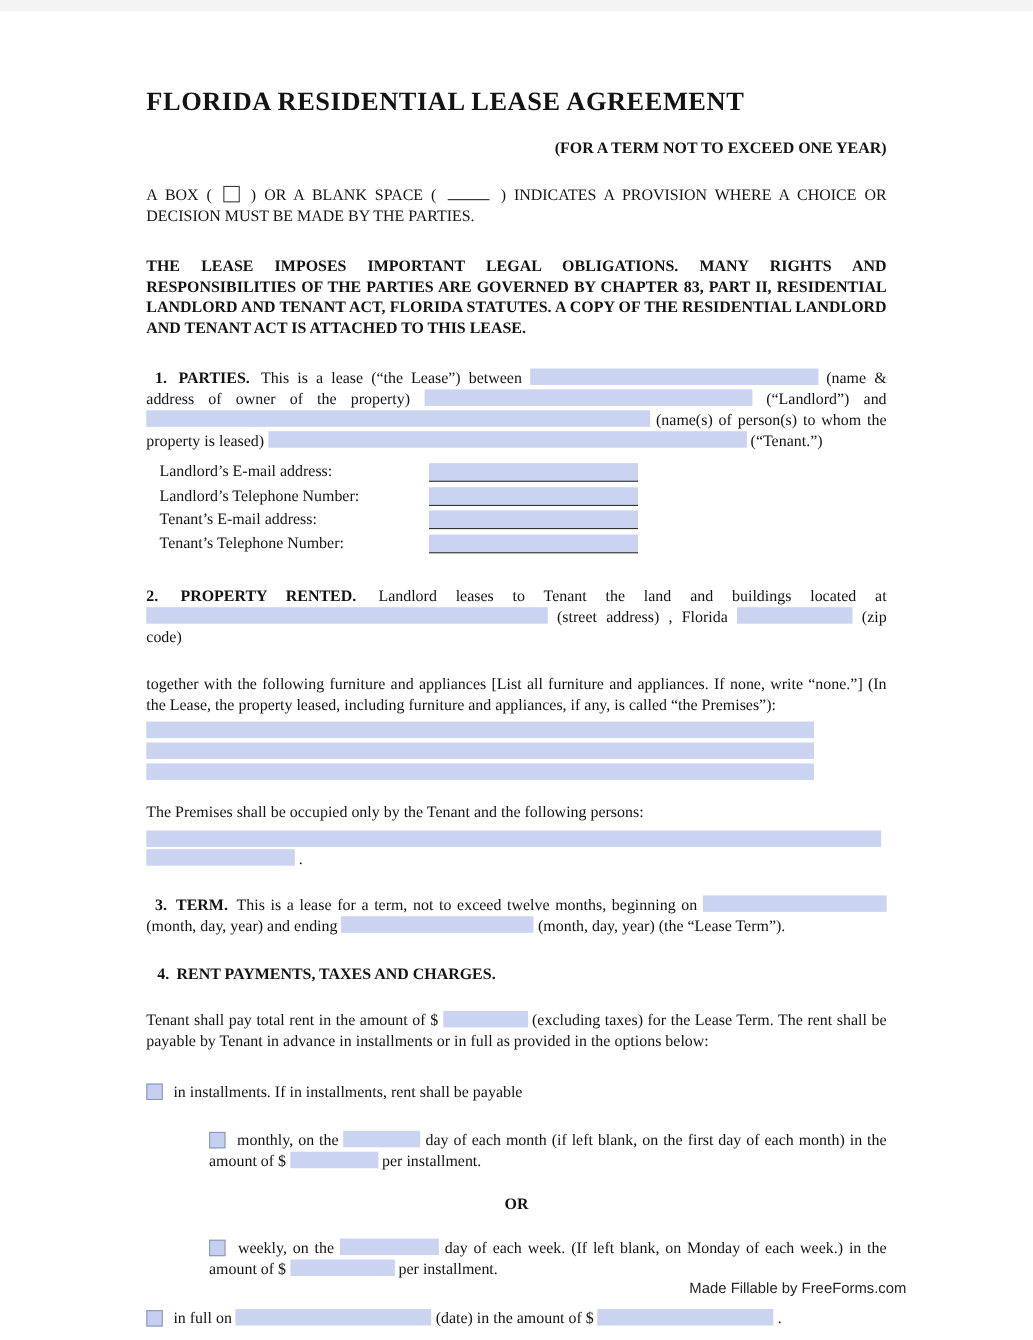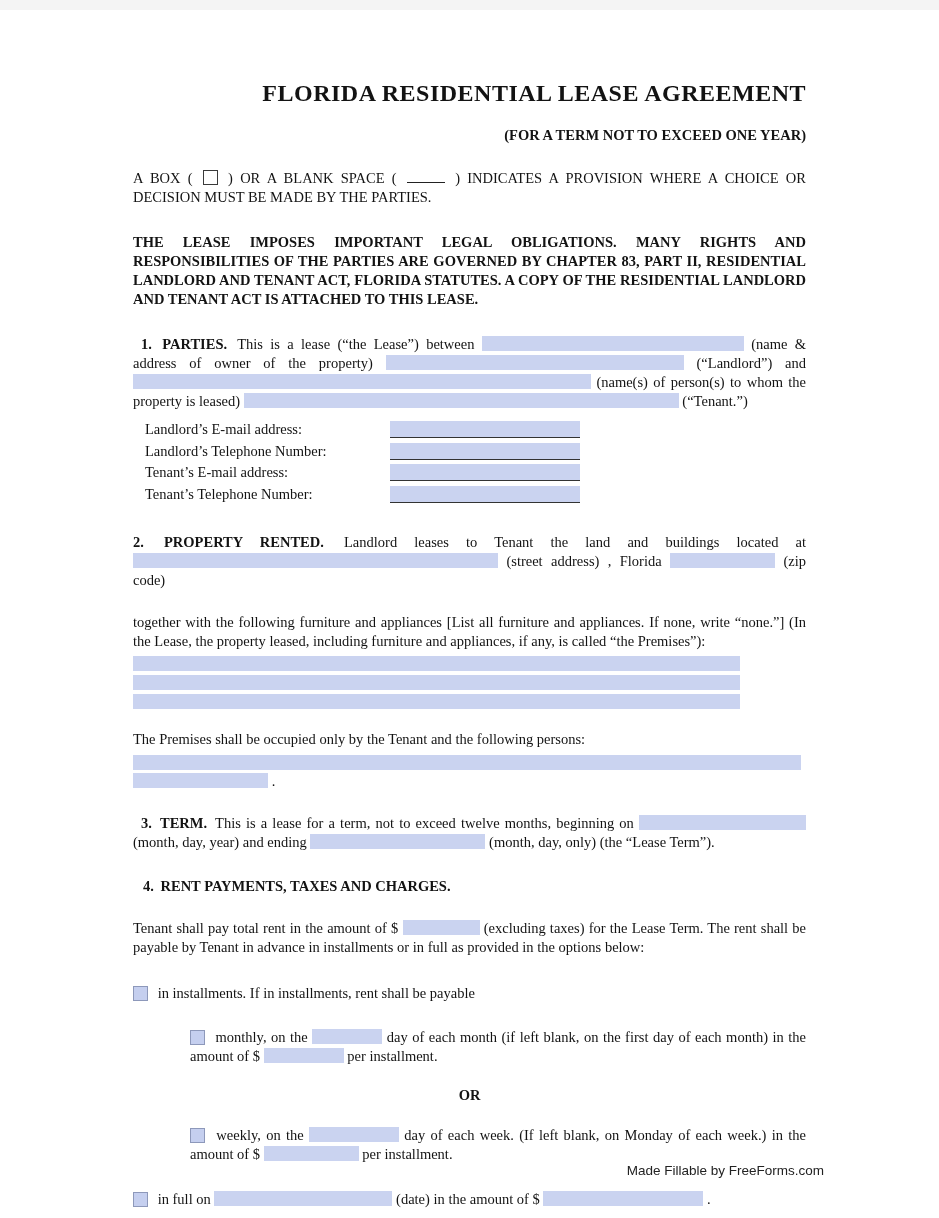--- a/index.html
+++ b/index.html
@@ -15,21 +15,21 @@
     overflow: hidden;
   }
   .top-edge {
     position: absolute;
     top: 0; left: 0; right: 0;
     height: 10px;
     background: #f4f4f4;
   }
   .doc-title {
     margin: 80px 0 0 0;
-    text-align: right;
+    text-align: left;
     font-size: 24px;
     font-weight: bold;
     letter-spacing: 0.5px;
   }
   .doc-subtitle {
     margin-top: 20px;
     text-align: right;
     font-size: 14.5px;
     font-weight: bold;
   }
@@ -192,21 +192,21 @@
     <span>.</span>
   </div>
 
   <p class="para section indent-first sec3">
     <span class="bold">3.</span>
     <span class="bold">TERM.</span>
     <span>This is a lease for a term, not to exceed twelve months, beginning on</span>
     <span class="field" style="width:167px"></span>
     <span>(month, day, year) and ending</span>
     <span class="field" style="width:175px"></span>
-    <span>(month, day, only) (the “Lease Term”).</span>
+    <span>(month, day, year) (the “Lease Term”).</span>
   </p>
 
   <p class="para sec4-heading">
     <span class="bold">4.</span>
     <span class="bold">RENT PAYMENTS, TAXES AND CHARGES.</span>
   </p>
 
   <p class="para rent">
     <span>Tenant shall pay total rent in the amount of $</span>
     <span class="field" style="width:77px"></span>

